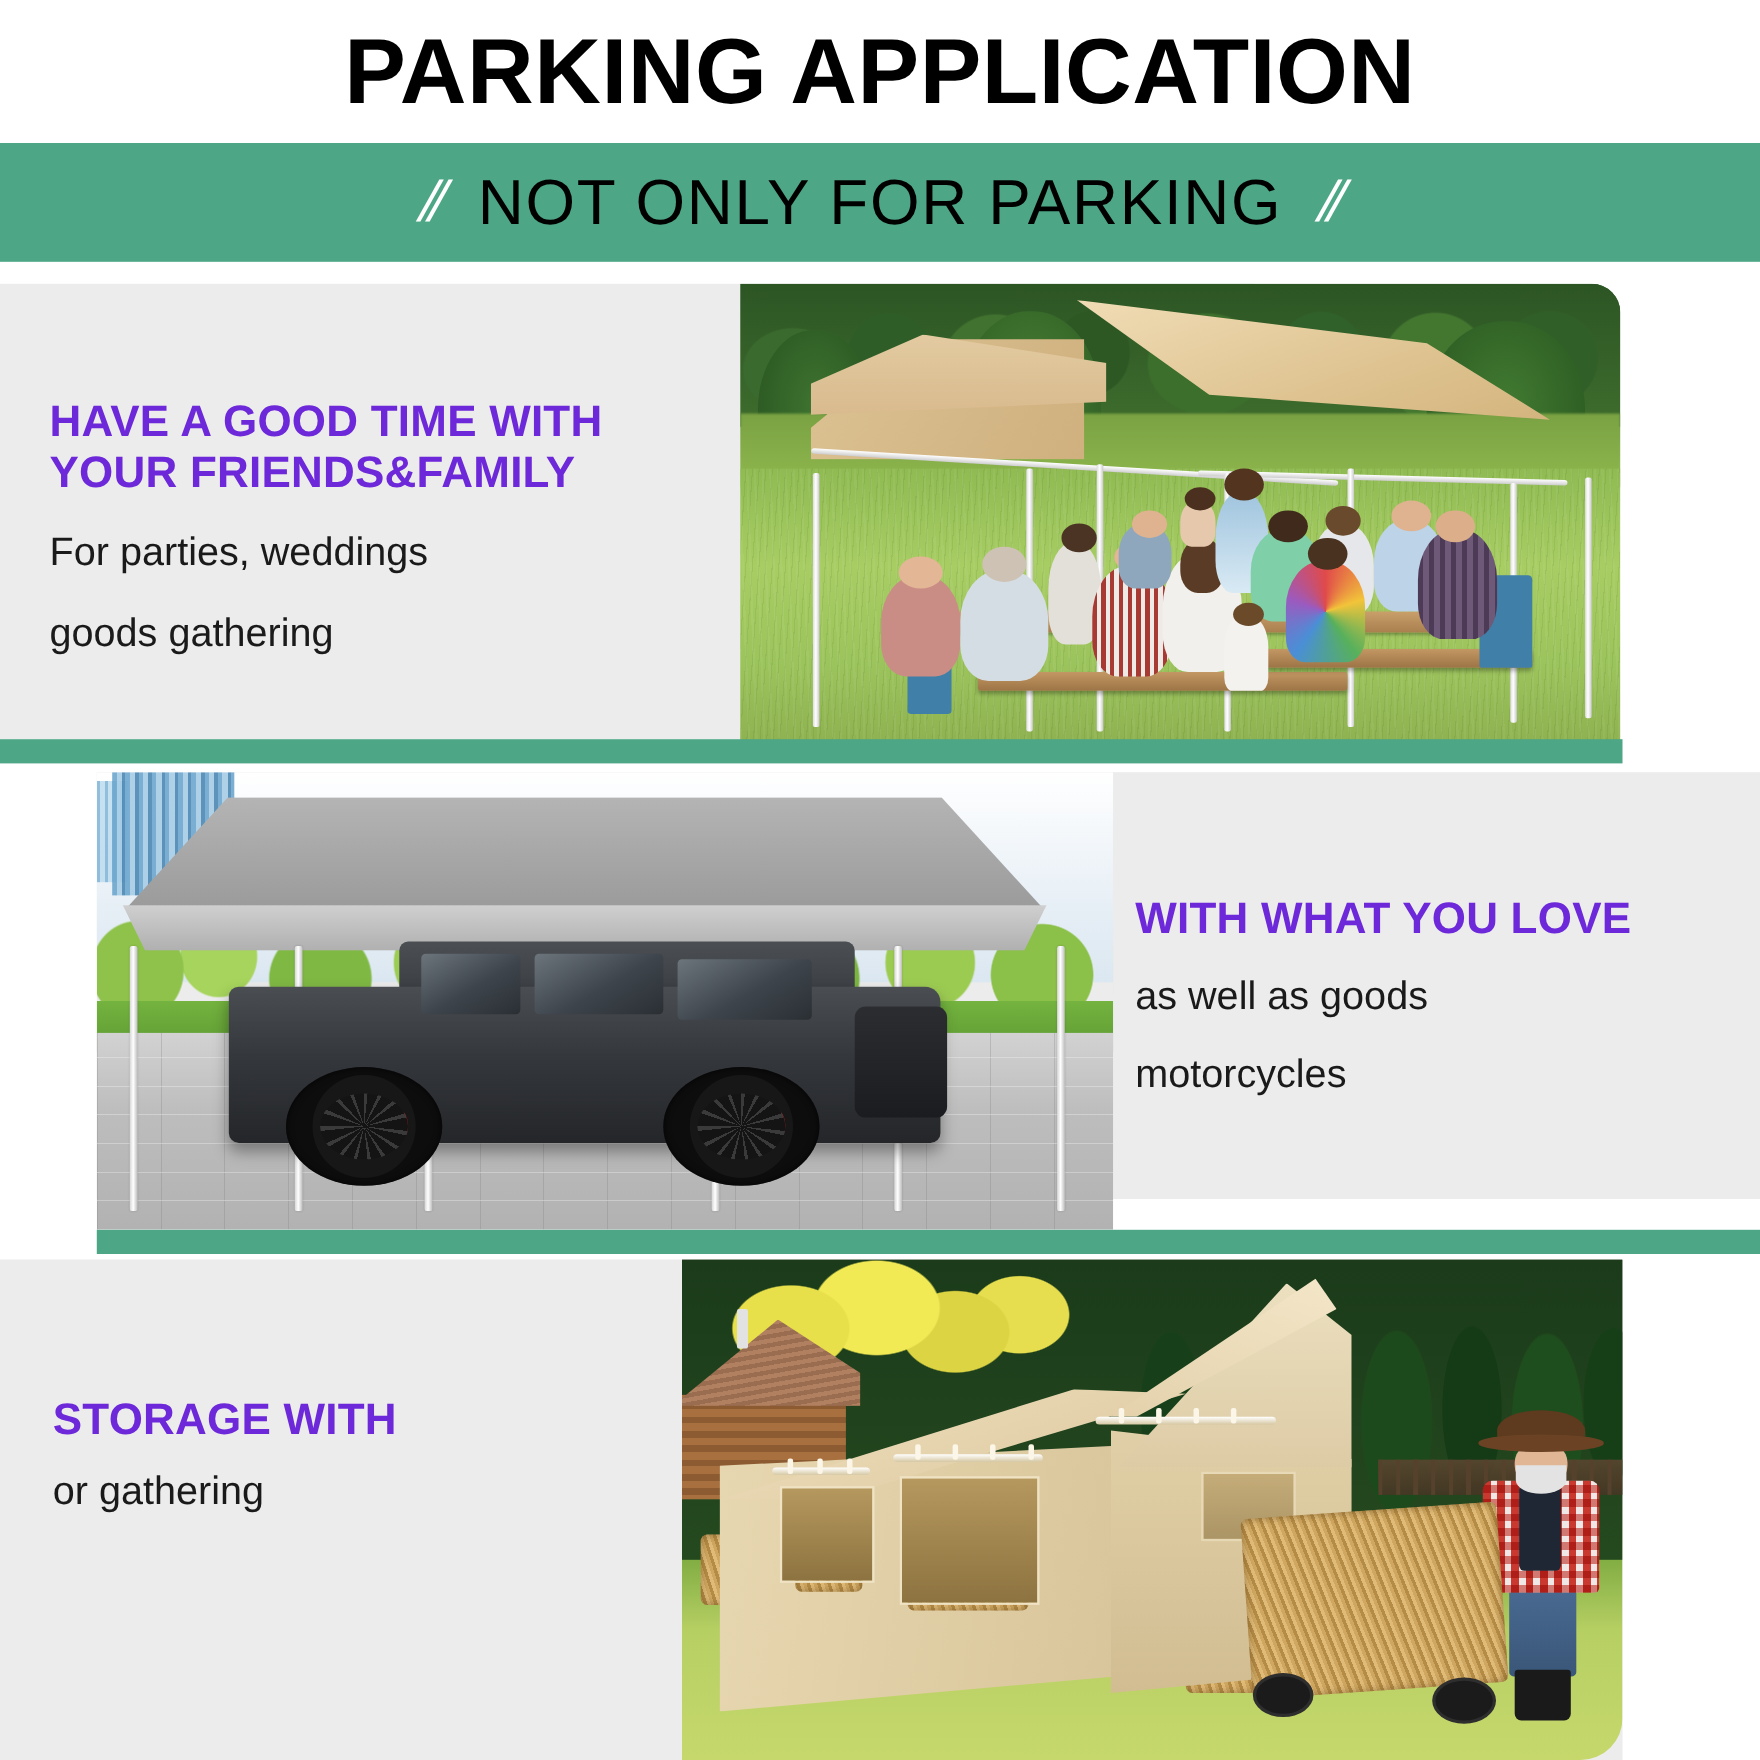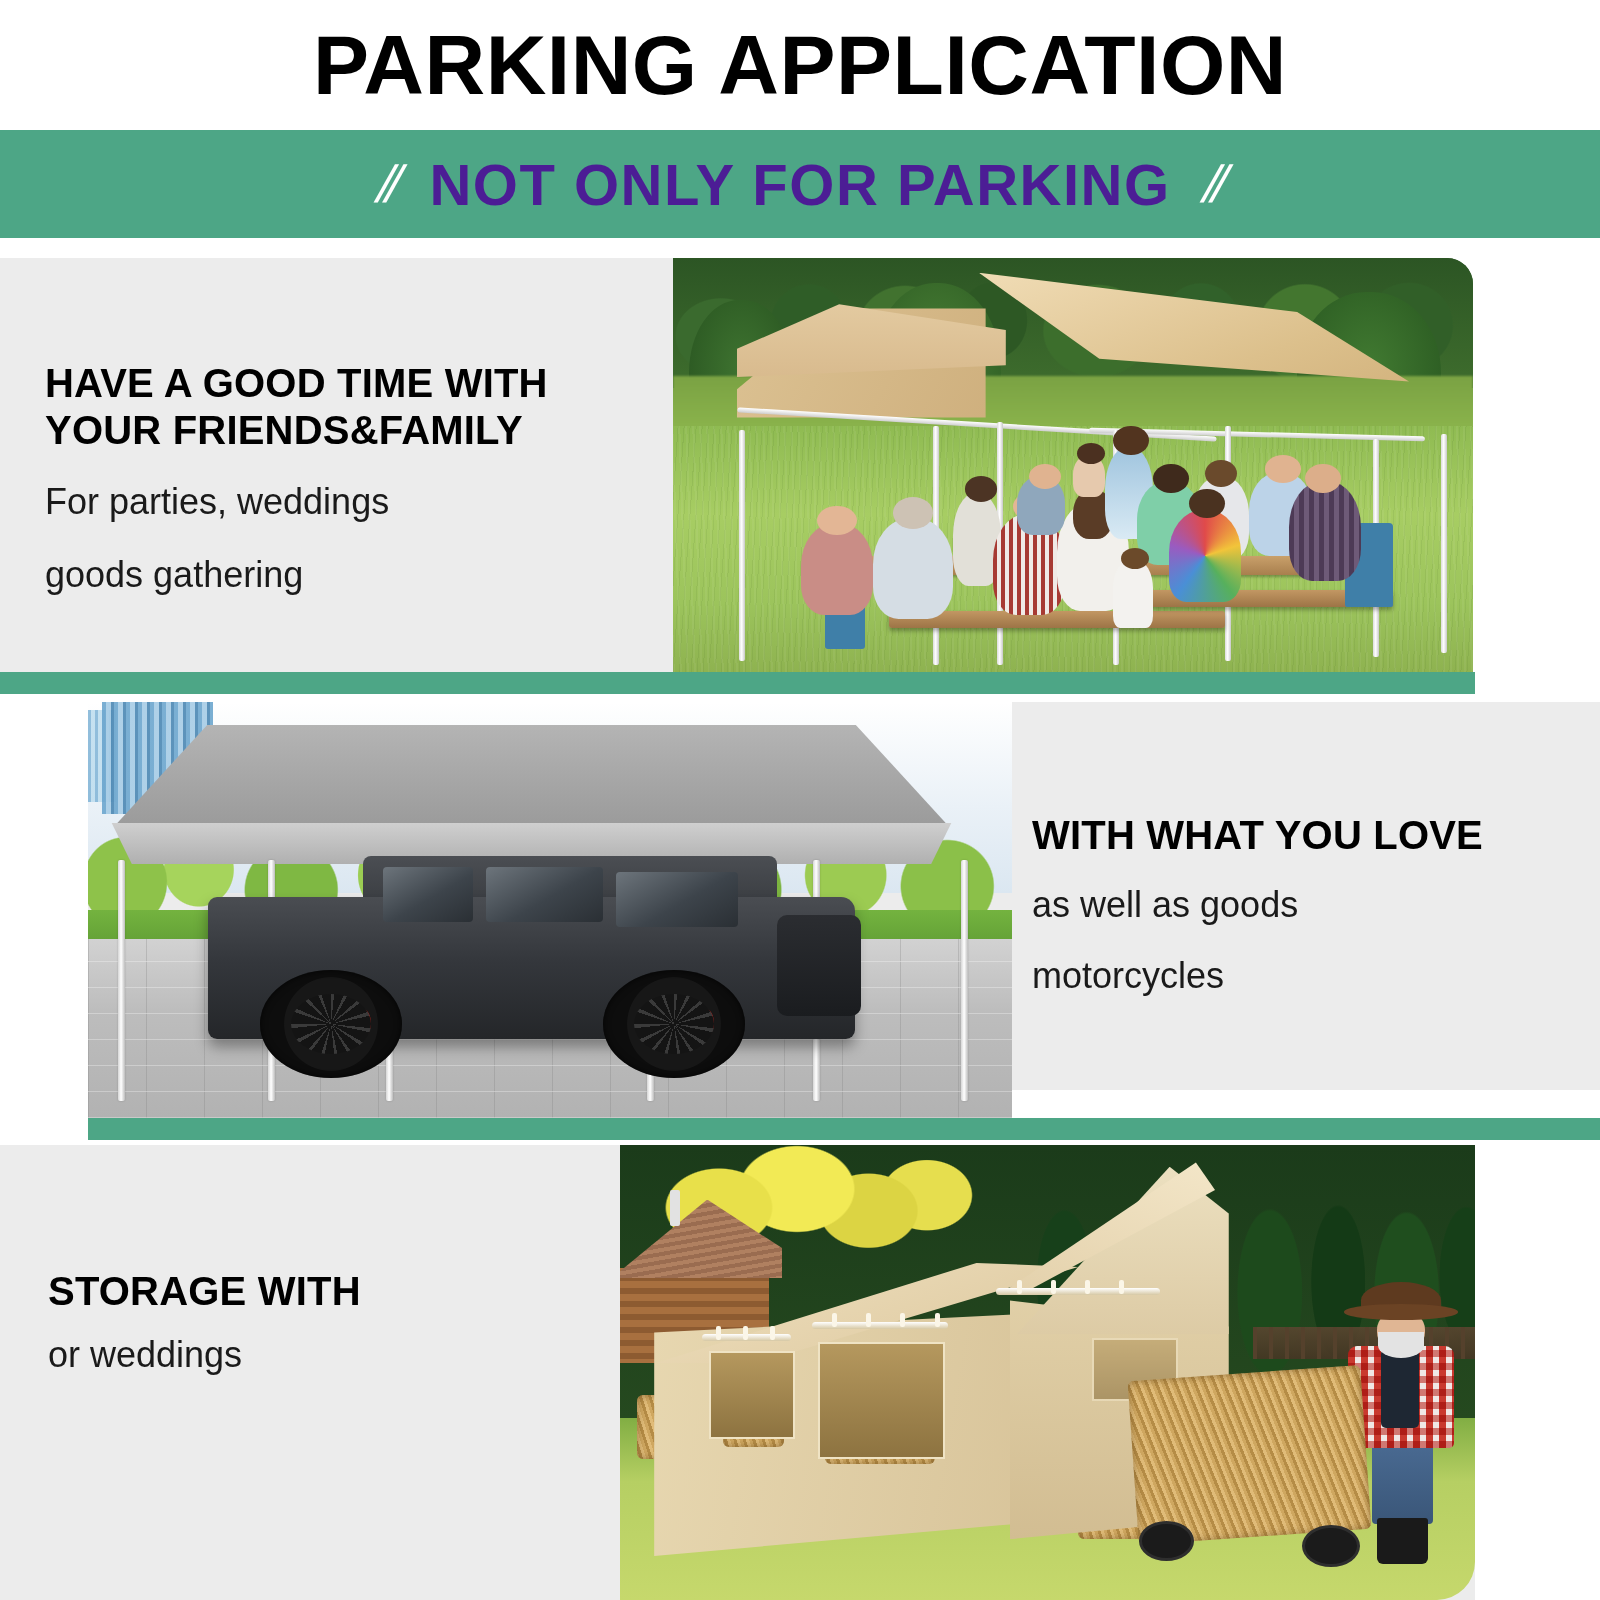--- a/index.html
+++ b/index.html
@@ -12,26 +12,26 @@
     display:flex;align-items:center;justify-content:center;
     font-size:84px;font-weight:bold;letter-spacing:.5px;color:#000;
     line-height:1;white-space:nowrap;
   }
   .hero-band{
     position:absolute;left:0;top:130px;width:1600px;height:108px;
     background:#4DA686;display:flex;align-items:center;justify-content:center;gap:34px;
   }
   .slash{color:#ffffff;font-size:52px;font-weight:300;letter-spacing:-6px;
          transform:skewX(-16deg);font-family:"Liberation Sans",sans-serif;}
-  .hero-sub{color:#4c1d95;font-size:58px;font-weight:700;letter-spacing:1.5px;white-space:nowrap;}
+  .hero-sub{color:#000000;font-size:58px;font-weight:400;letter-spacing:1.5px;white-space:nowrap;}
 
   
   .panel{position:absolute;background:#ECECEC;}
   .divider{position:absolute;background:#4DA686;height:22px;}
-  .txt-h{font-size:40px;font-weight:bold;color:#000000;line-height:1.18;letter-spacing:.2px;}
+  .txt-h{font-size:40px;font-weight:bold;color:#6d28d9;line-height:1.18;letter-spacing:.2px;}
   .txt-p{font-size:36px;font-weight:400;color:#1a1a1a;line-height:1.42;}
 
   
   #panel1{left:0;top:258px;width:1140px;height:414px;}
   #block1{position:absolute;left:45px;top:360px;width:620px;}
   #block1 .txt-p{margin-top:22px;}
   #div1{left:0;top:672px;width:1475px;}
 
   
   #panel2{left:88px;top:702px;width:1512px;height:388px;}
@@ -339,21 +339,21 @@
       </div>
     </div>
   </div>
 
   <div class="divider" id="div2"></div>
 
   <div class="panel" id="panel3"></div>
 
   <div id="block3">
     <div class="txt-h">STORAGE WITH</div>
-    <div class="txt-p">or weddings</div>
+    <div class="txt-p">or gathering</div>
   </div>
 
   <div class="photo" id="photo3">
     <div class="sc3-bg"></div>
     <div class="sc3-conif"></div>
     <div class="sc3-yellowtree"></div>
     <div class="sc3-fence"></div>
     <div class="cabin">
       <div class="cabin-wall"></div>
       <div class="cabin-roof"></div>

